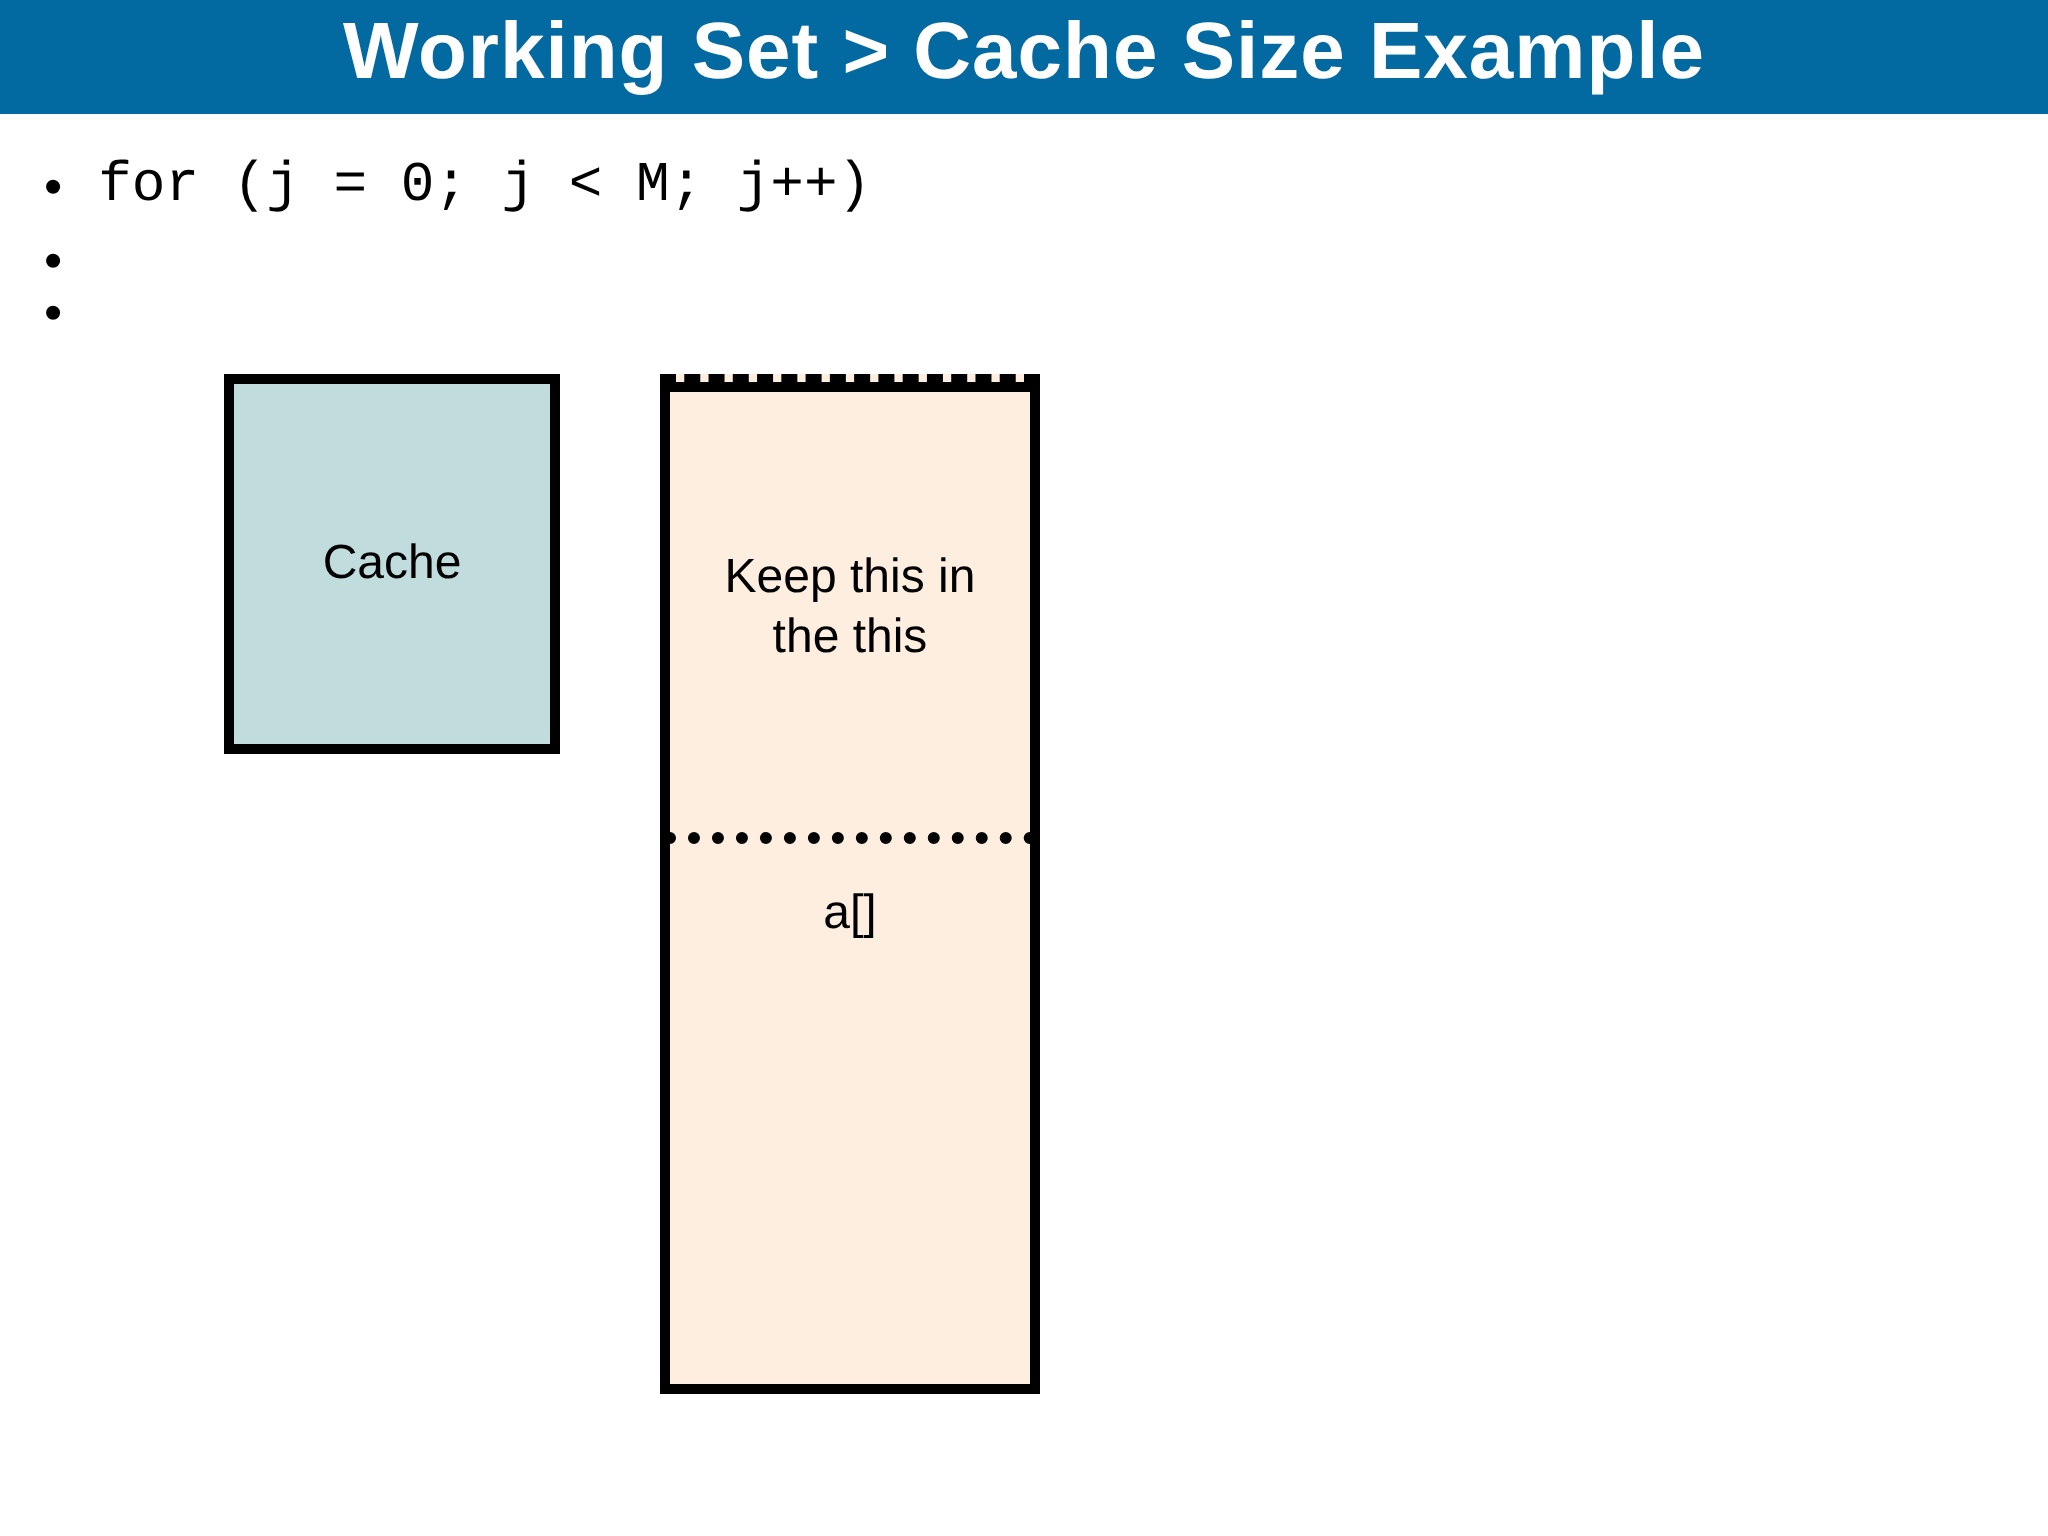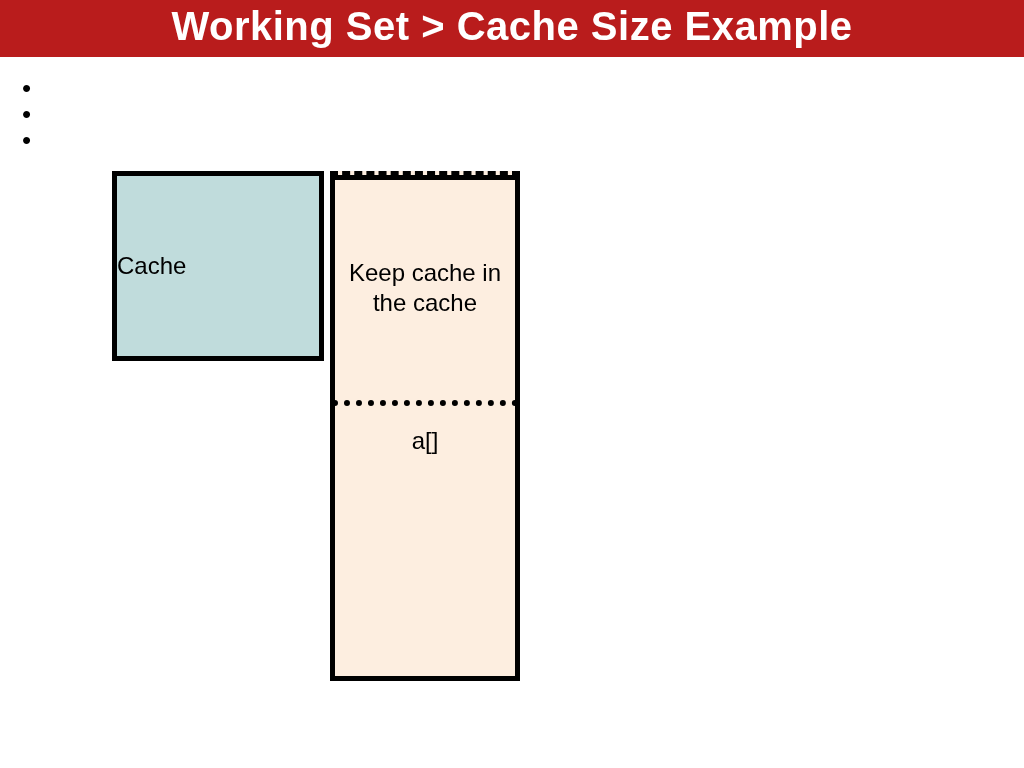--- a/index.html
+++ b/index.html
@@ -6,21 +6,21 @@
   body {
     width: 1024px;
     height: 768px;
     background: #ffffff;
     font-family: Arial, Helvetica, sans-serif;
     position: relative;
     overflow: hidden;
   }
   .title-bar {
     width: 100%;
-    background: #b91c1c;
+    background: #0369a1;
     color: #ffffff;
     font-size: 40px;
     font-weight: bold;
     text-align: center;
     padding: 4px 0 8px 0;
     letter-spacing: 0.5px;
   }
   .code-block {
     padding: 16px 0 0 22px;
     font-family: "Courier New", Courier, monospace;
@@ -42,27 +42,27 @@
   }
   .code-text { white-space: pre; }
   .diagram {
     position: relative;
     margin-top: 20px;
   }
   .cache-box {
     position: absolute;
     left: 112px;
     top: 0;
-    width: 212px;
+    width: 168px;
     height: 190px;
     background: #c0dcdc;
     border: 5px solid #000;
     display: flex;
     align-items: center;
-    justify-content: flex-start;
+    justify-content: center;
     font-family: Arial, Helvetica, sans-serif;
     font-size: 24px;
     color: #000;
   }
   .array-box {
     position: absolute;
     left: 330px;
     top: 0;
     width: 190px;
     height: 510px;
@@ -106,34 +106,35 @@
   }
 </style>
 </head>
 <body>
 
 <div class="title-bar">Working Set &gt; Cache Size Example</div>
 
 <div class="code-block">
   <div class="code-line">
     <span class="bullet">•</span>
+    <span class="code-text">for (j = 0; j &lt; M; j++)</span>
   </div>
   <div class="code-line">
     <span class="bullet">•</span>
   </div>
   <div class="code-line">
     <span class="bullet">•</span>
   </div>
 </div>
 
 <div class="diagram">
   <div class="cache-box">
     <span>Cache</span>
   </div>
   <div class="array-box">
     <div class="array-box-top"></div>
     <div class="array-top-region">
-      <span>Keep cache in the cache</span>
+      <span>Keep this in the this</span>
     </div>
     <div class="array-divider"></div>
     <div class="array-label">a[]</div>
   </div>
 </div>
 
 </body></html>

